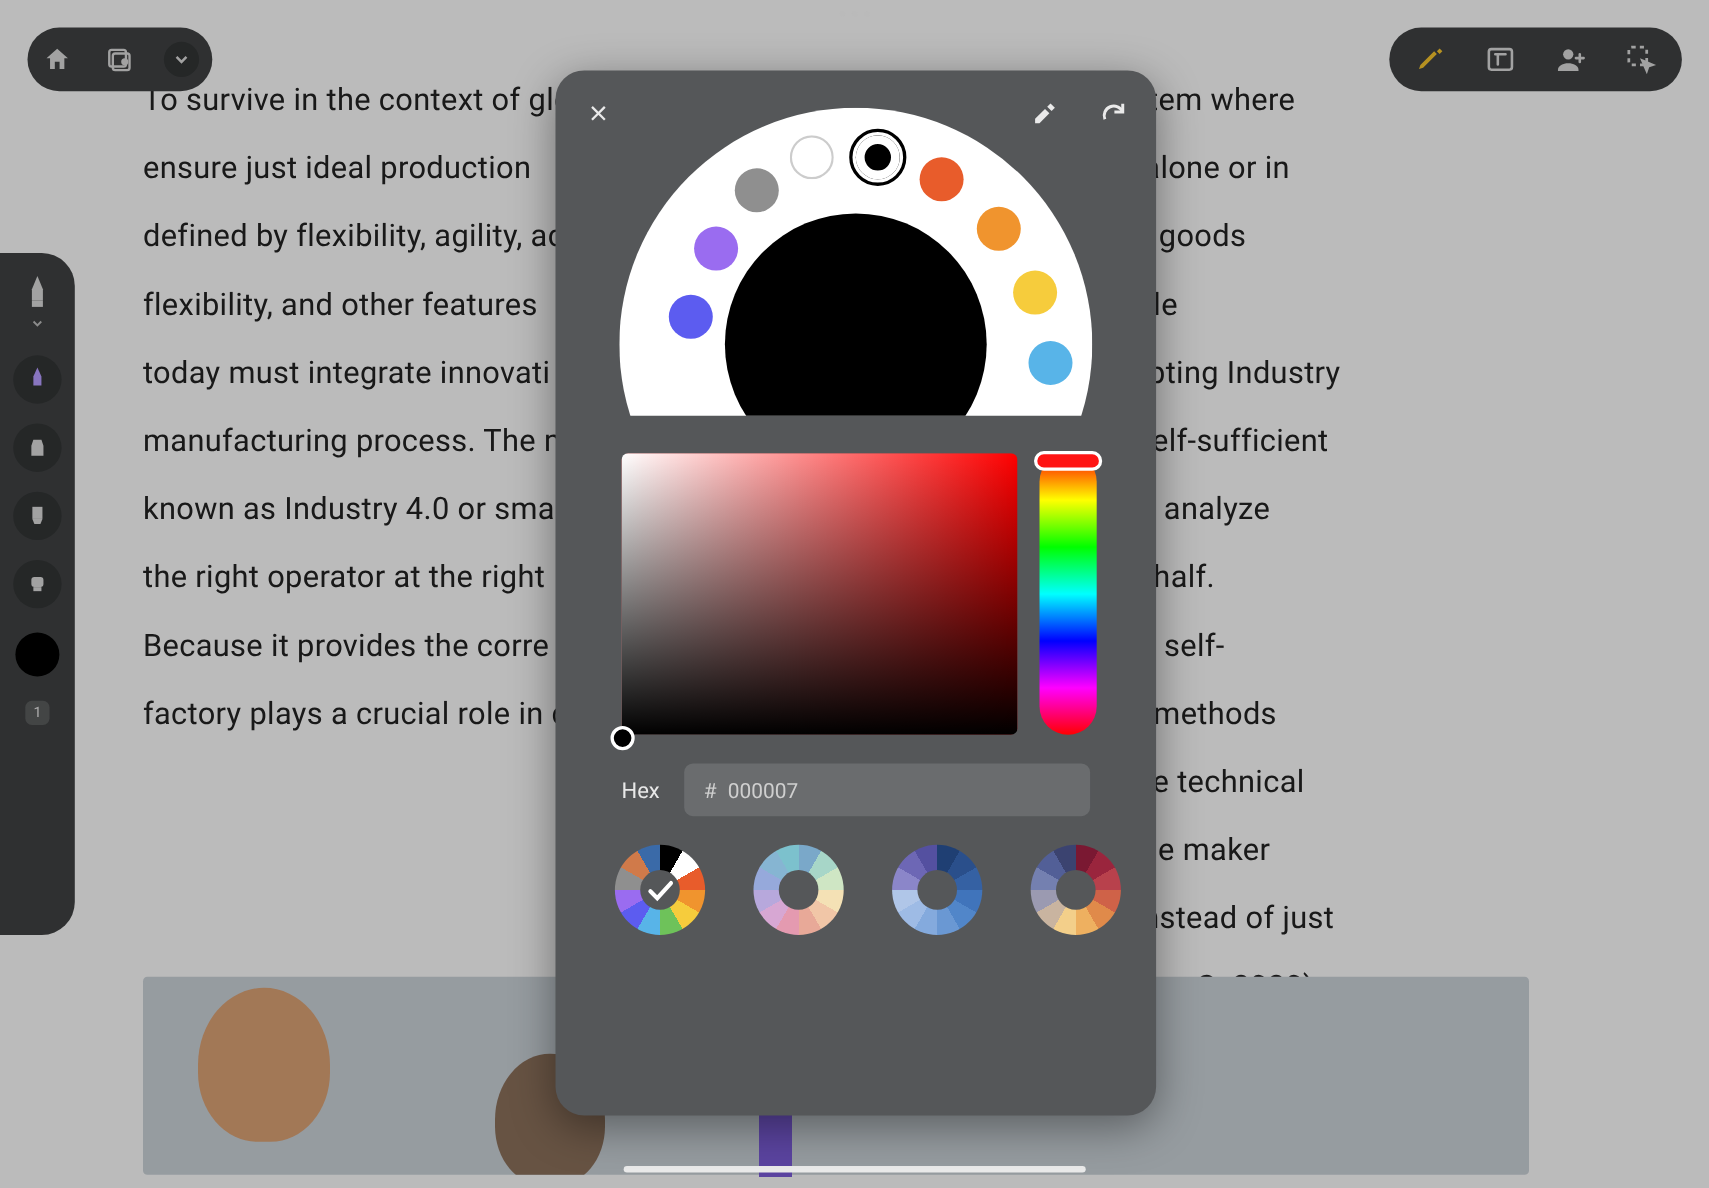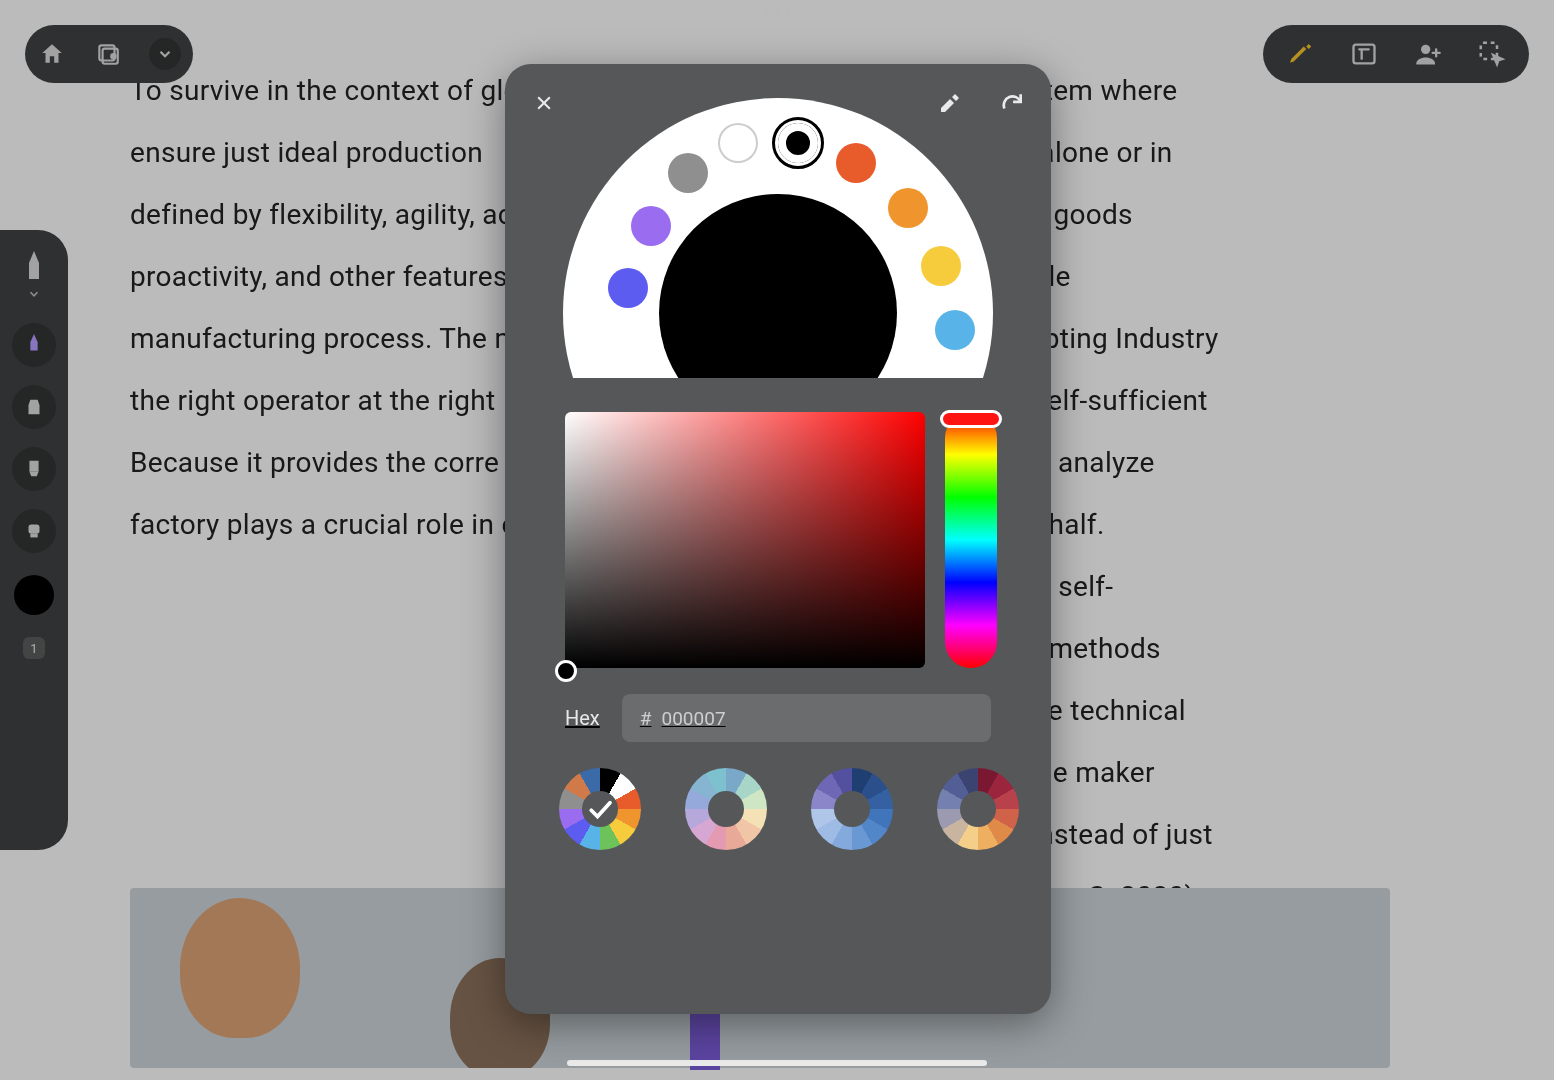--- a/index.html
+++ b/index.html
@@ -67,41 +67,43 @@
       linear-gradient(to right, #fff, rgba(255,255,255,0)),
       #ff0000;
   }
   .sv-thumb { position:absolute; left:50px; top:596px; width:22px; height:22px; border-radius:50%; background:#000; border:3px solid #fff; z-index:7; }
 
   .huebar { position:absolute; left:440px; top:348px; width:52px; height:256px; border-radius:26px;
     background: linear-gradient(to bottom, #ff0000, #ff8000, #ffff00, #80ff00, #00ff00, #00ff80, #00ffff, #0080ff, #0000ff, #8000ff, #ff00ff, #ff0080, #ff0000);
   }
   .hue-thumb { position:absolute; left:435px; top:346px; width:62px; height:18px; border-radius:10px; background:#ff1414; border:3px solid #fff; }
 
-  .hexrow { position:absolute; left:60px; top:630px; right:60px; display:flex; align-items:center; gap:22px;text-decoration:underline; }
+  .hexrow { position:absolute; left:60px; top:630px; right:60px; display:flex; align-items:center; gap:22px; }
   .hexrow label { color:#e8e8e8; font-size:20px; }
   .hexrow .hexfield { flex:1; height:48px; border-radius:8px; background:#6a6c6e; color:#cfcfcf; display:flex; align-items:center; padding:0 18px; font-size:19px; gap:10px; }
 
   .palettes { position:absolute; left:54px; top:704px; display:flex; gap:44px; }
   .pal { width:82px; height:82px; border-radius:50%; position:relative; }
   .pal .check { position:absolute; inset:0; display:flex; align-items:center; justify-content:center; color:#fff; }
   .pal svg { display:block; }
   .pal .hole { position:absolute; top:23px; left:23px; width:36px; height:36px; border-radius:50%; background:#555759; }
 
 </style>
 </head>
 <body>
 
 <div class="doc">
   <div class="col left" id="doc-left">
       <div>To survive in the context of glo</div>
       <div>ensure just ideal production</div>
       <div>defined by flexibility, agility, ac</div>
-      <div>proactivity, and other features</div>
+      <div>flexibility, and other features</div>
+      <div>today must integrate innovati</div>
       <div>manufacturing process. The m</div>
+      <div>known as Industry 4.0 or sma</div>
       <div>the right operator at the right</div>
       <div>Because it provides the corre</div>
       <div>factory plays a crucial role in c</div>
     </div>
   <div class="col right" id="doc-right">
       <div>echanized system where</div>
       <div>achines work alone or in</div>
       <div>ole to produce goods</div>
       <div>cifications while</div>
       <div>roving. By adopting Industry</div>

